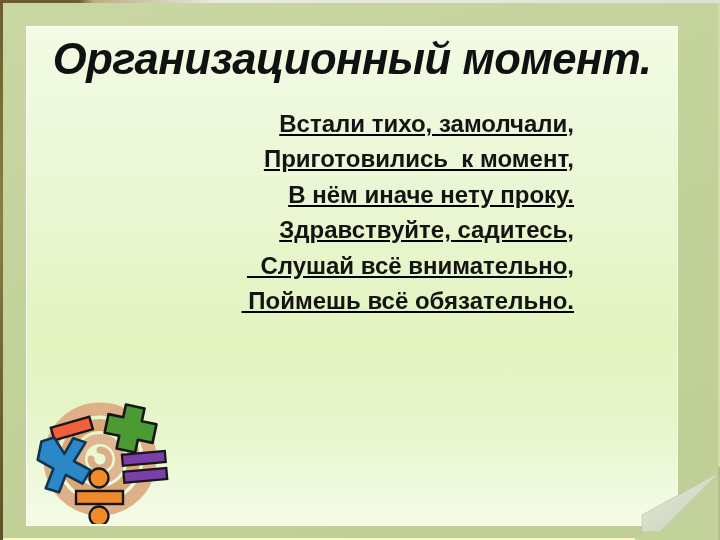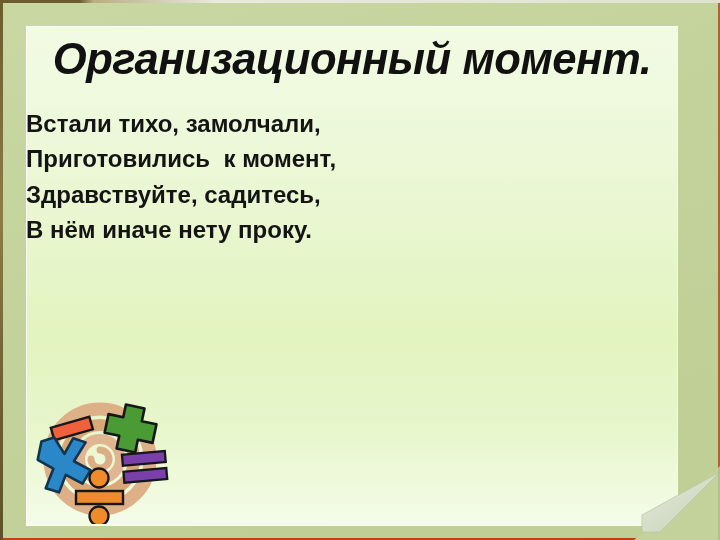--- a/index.html
+++ b/index.html
@@ -11,21 +11,21 @@
   body {
     font-family: "Liberation Sans", sans-serif;
   }
 
   
   #slide {
     position: relative;
     width: 720px;
     height: 540px;
     overflow: hidden;
-    background: #c2410c;
+    background: #fef9c3;
     box-sizing: border-box;
   }
 
   
   .edge-top {
     position: absolute;
     left: 0; top: 0;
     width: 720px; height: 3px;
     background: linear-gradient(90deg,#6b5c2e 0%, #6b5c2e 11%, #b9ae84 13%, #e9eade 30%, #dfe2d0 100%);
     z-index: 6;
@@ -108,22 +108,23 @@
     transform-origin: center;
     z-index: 3;
   }
 
   
   .poem {
     position: absolute;
     left: 26px;
     top: 106px;
     width: 548px;
-    text-align: left;
+    text-align: right;
     z-index: 3;
+    text-decoration: underline;
   }
   .poem-line {
     font-family: "Liberation Sans", sans-serif;
     font-weight: bold;
     font-size: 24px;
     line-height: 35.4px;
     color: #141414;
     white-space: pre;
     letter-spacing: 0px;
   }
@@ -157,22 +158,24 @@
     </defs>
     <polygon points="86,0 86,74 0,74" fill="#c3d29a"></polygon>
     <polygon points="86,6 26,66 8,66 8,49" fill="url(#curlGrad)" stroke="#b7c4a2" stroke-width="0.7"></polygon>
   </svg>
 
   <div class="title">Организационный момент.</div>
 
   <div class="poem">
     <div class="poem-line">Встали тихо, замолчали,</div>
     <div class="poem-line">Приготовились  к момент,</div>
+    <div class="poem-line">В нём иначе нету проку.</div>
     <div class="poem-line">Здравствуйте, садитесь,</div>
-    <div class="poem-line">В нём иначе нету проку.</div>
+    <div class="poem-line">  Слушай всё внимательно,</div>
+    <div class="poem-line"> Поймешь всё обязательно.</div>
   </div>
 
   <svg class="clipart" viewBox="0 0 142 128" aria-hidden="true">
 
     <g>
       <circle cx="73" cy="63" r="50" fill="none" stroke="#deb088" stroke-width="13"></circle>
       <path d="M73 63 m 0 -34 a 34 34 0 1 1 -34 34 a 34 34 0 0 1 34 -34" fill="none" stroke="#d9a878" stroke-width="12" stroke-linecap="round"></path>
       <path d="M73 63 m 0 -20 a 20 20 0 1 1 -20 20 a 20 20 0 0 1 20 -20" fill="none" stroke="#e0b591" stroke-width="10" stroke-linecap="round"></path>
       <path d="M73 63 m 0 -9 a 9 9 0 1 1 -9 9" fill="none" stroke="#dcae86" stroke-width="7" stroke-linecap="round"></path>
       <rect x="96" y="8" width="30" height="26" fill="#eef8dc" opacity="0.0"></rect>

